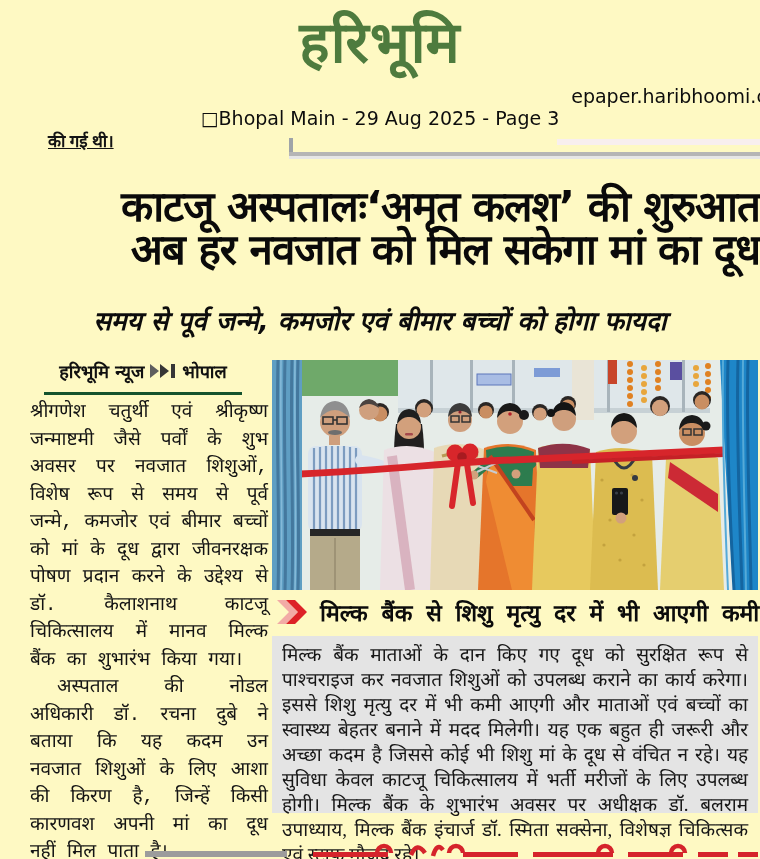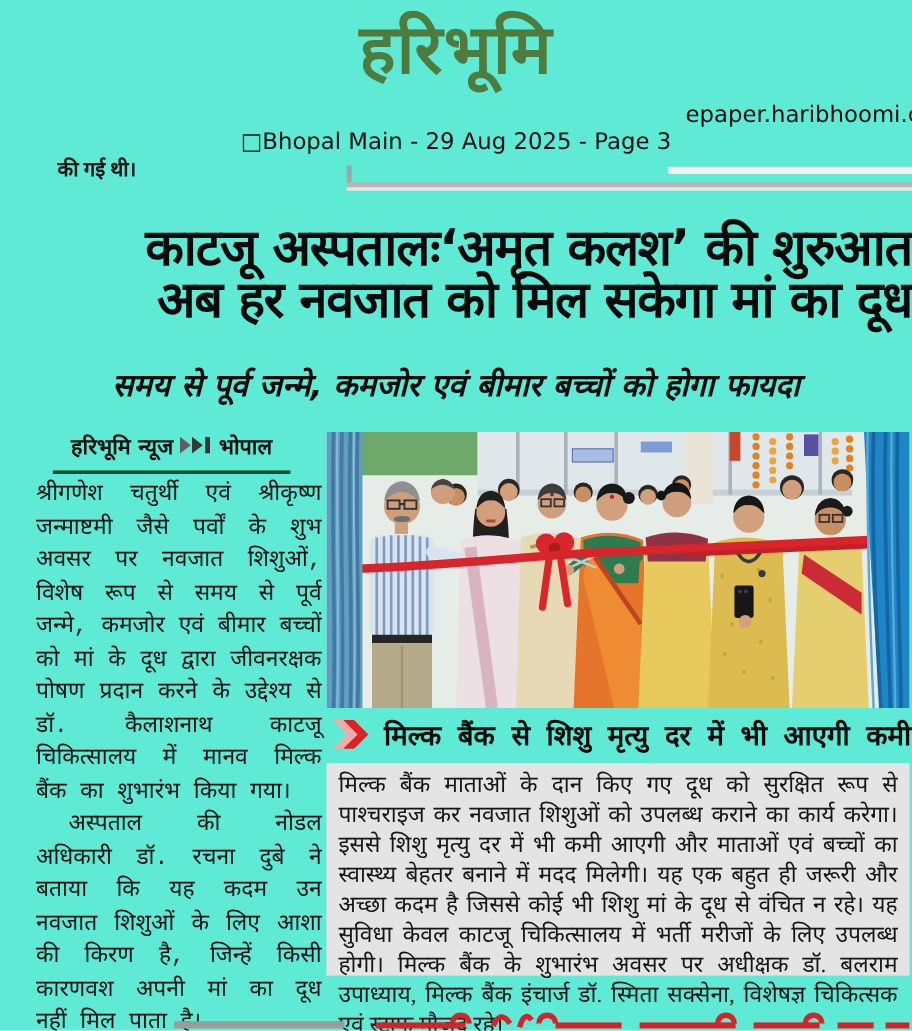--- a/index.html
+++ b/index.html
@@ -1,35 +1,35 @@
 <!DOCTYPE html>
 <html><head>
 <meta charset="utf-8">
 <style>
   html,body { margin:0; padding:0; background:#ffffff; }
   .page {
-    position:relative; width:760px; height:859px; background:#5eead4;
+    position:relative; width:760px; height:859px; background:#fef9c3;
     font-family:"Liberation Serif","DejaVu Serif",serif; overflow:hidden; color:#111;
   }
   .abs { position:absolute; }
 
   .logo {
     top:2px; left:0; width:100%; text-align:center;
     font-family:"DejaVu Sans","Liberation Sans",sans-serif;
     font-weight:bold; font-size:57px; line-height:80px; color:#4e7b3e; letter-spacing:1px;
   }
   .site-url {
     top:85px; left:0; width:100%; text-align:right;
     font-family:"DejaVu Sans","Liberation Sans",sans-serif; font-size:19px; color:#0d0d0d;margin-left:37px;
   }
   .edition {
     top:107px; left:0; width:100%; text-align:center;
     font-family:"DejaVu Sans","Liberation Sans",sans-serif; font-size:19px; color:#0d0d0d;
   }
-  .stray { left:48px; top:129px; font-size:17px; font-weight:bold; color:#141414; }
+  .stray { left:48px; top:129px; font-size:17px; font-weight:bold; color:#141414;text-decoration:underline; }
 
   .corner-v { left:289px; top:138px; width:4px; height:17px; background:#9fa4a8; }
   .corner-h { left:289px; top:152px; width:471px; height:4px; background:#b5b5b5; box-shadow:0 3px 0 #e6e6e6; }
   .pinkbar  { left:557px; top:139px; width:203px; height:6px; background:#f8efee; }
 
   .headline {
     left:0; width:100%; text-align:right; color:#0a0a0a;
     font-family:"DejaVu Sans","Liberation Sans",sans-serif;
     font-weight:bold; font-size:42px; line-height:52px; letter-spacing:-1px;
   }

